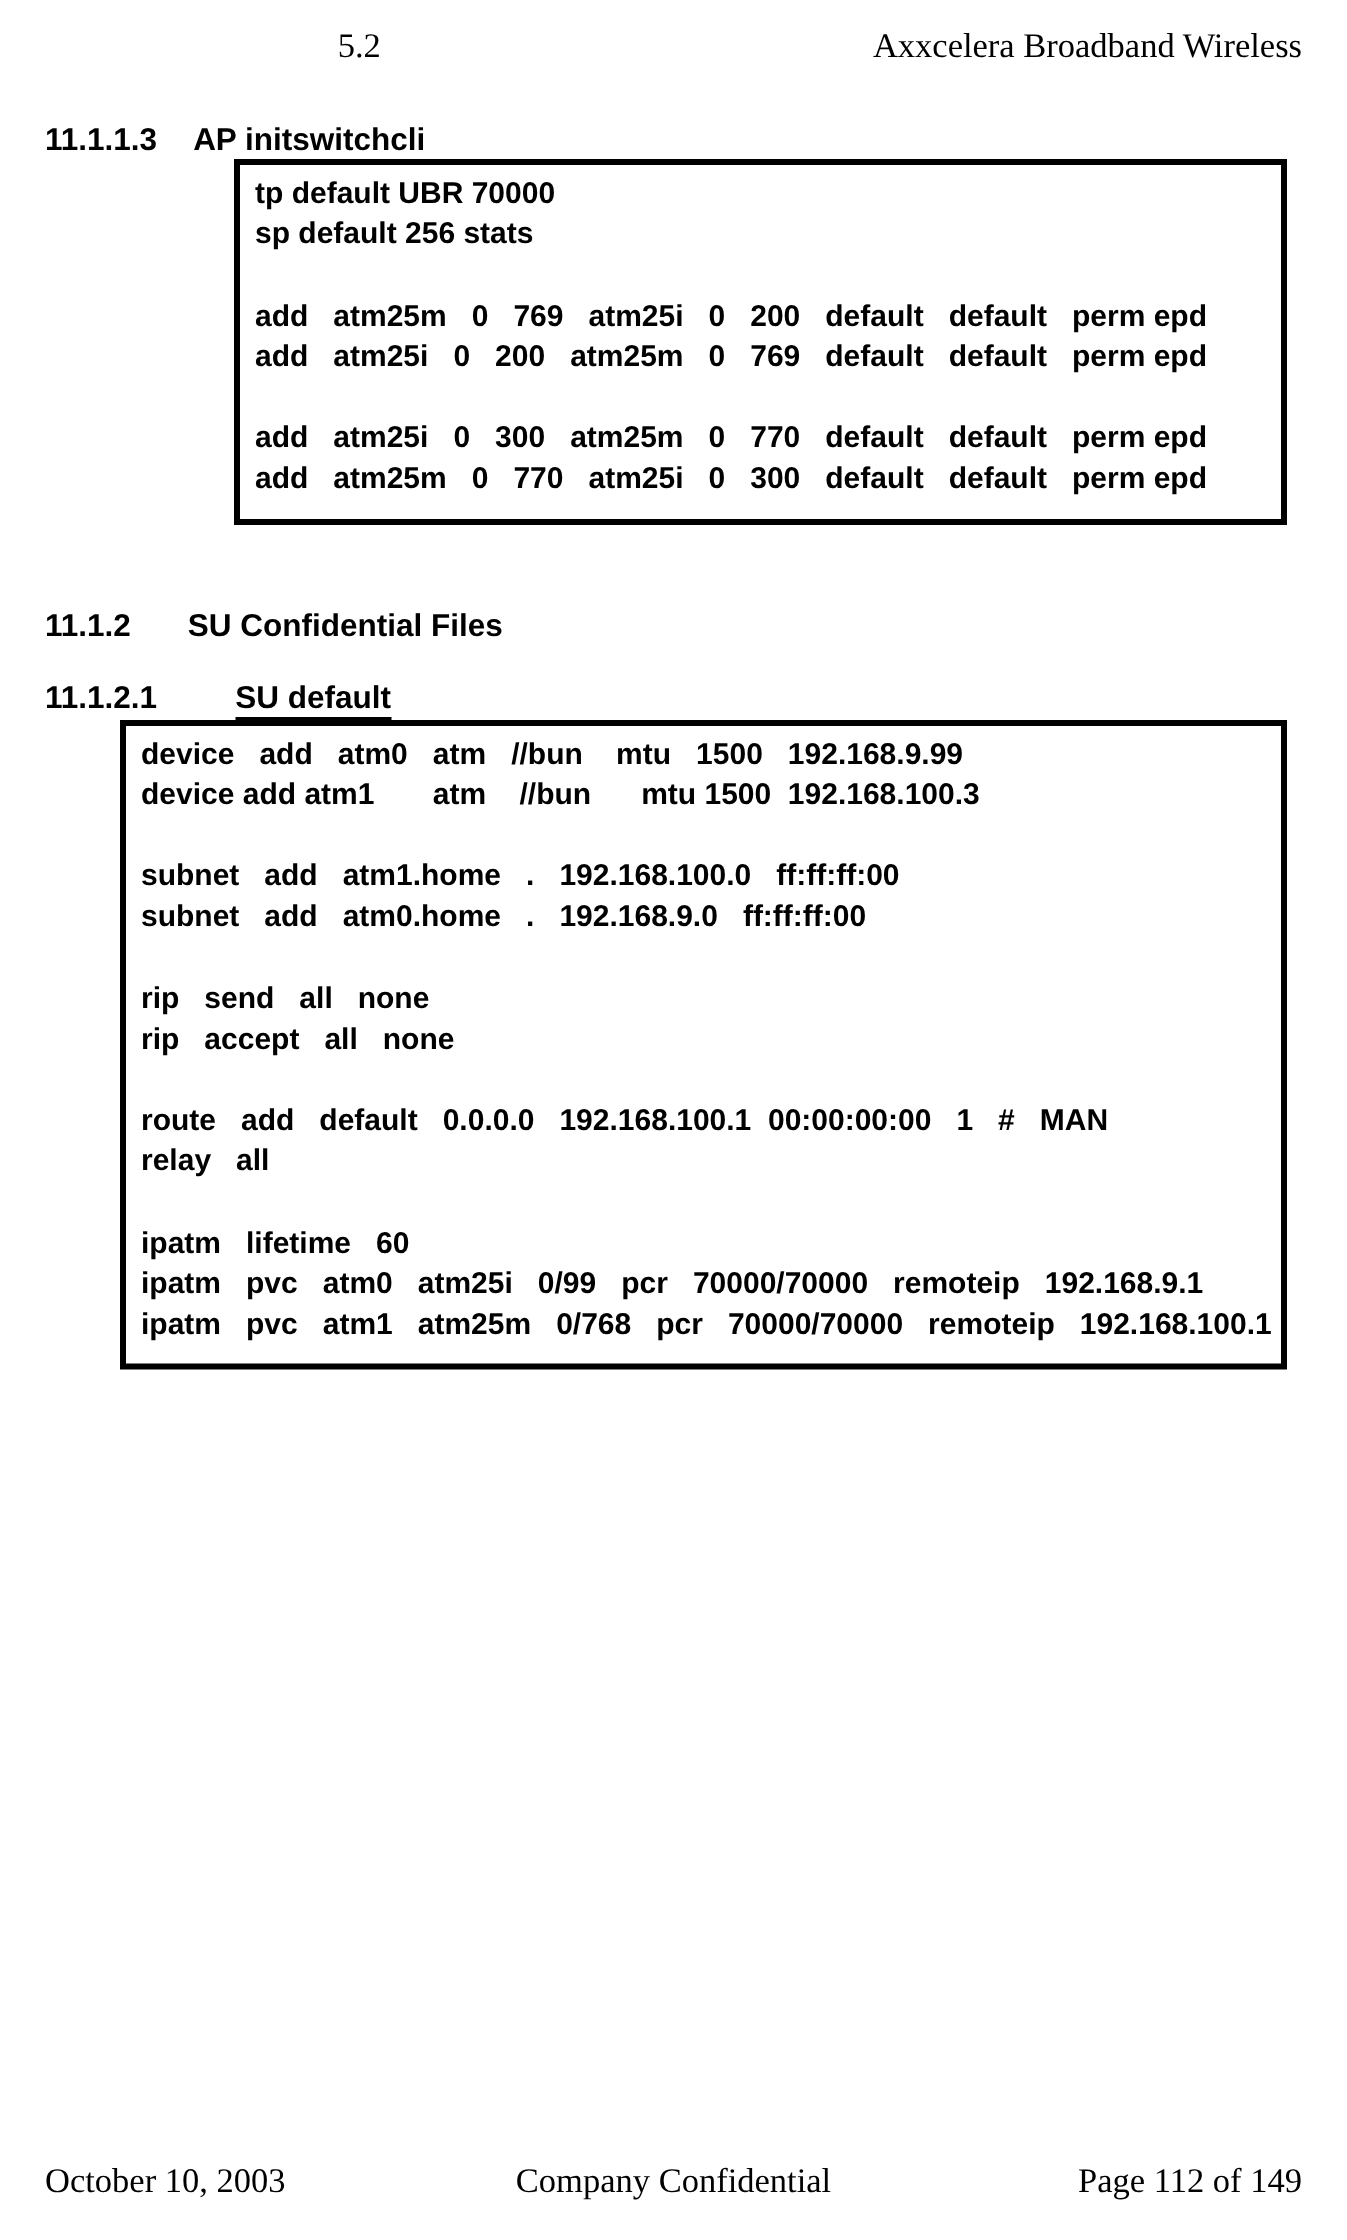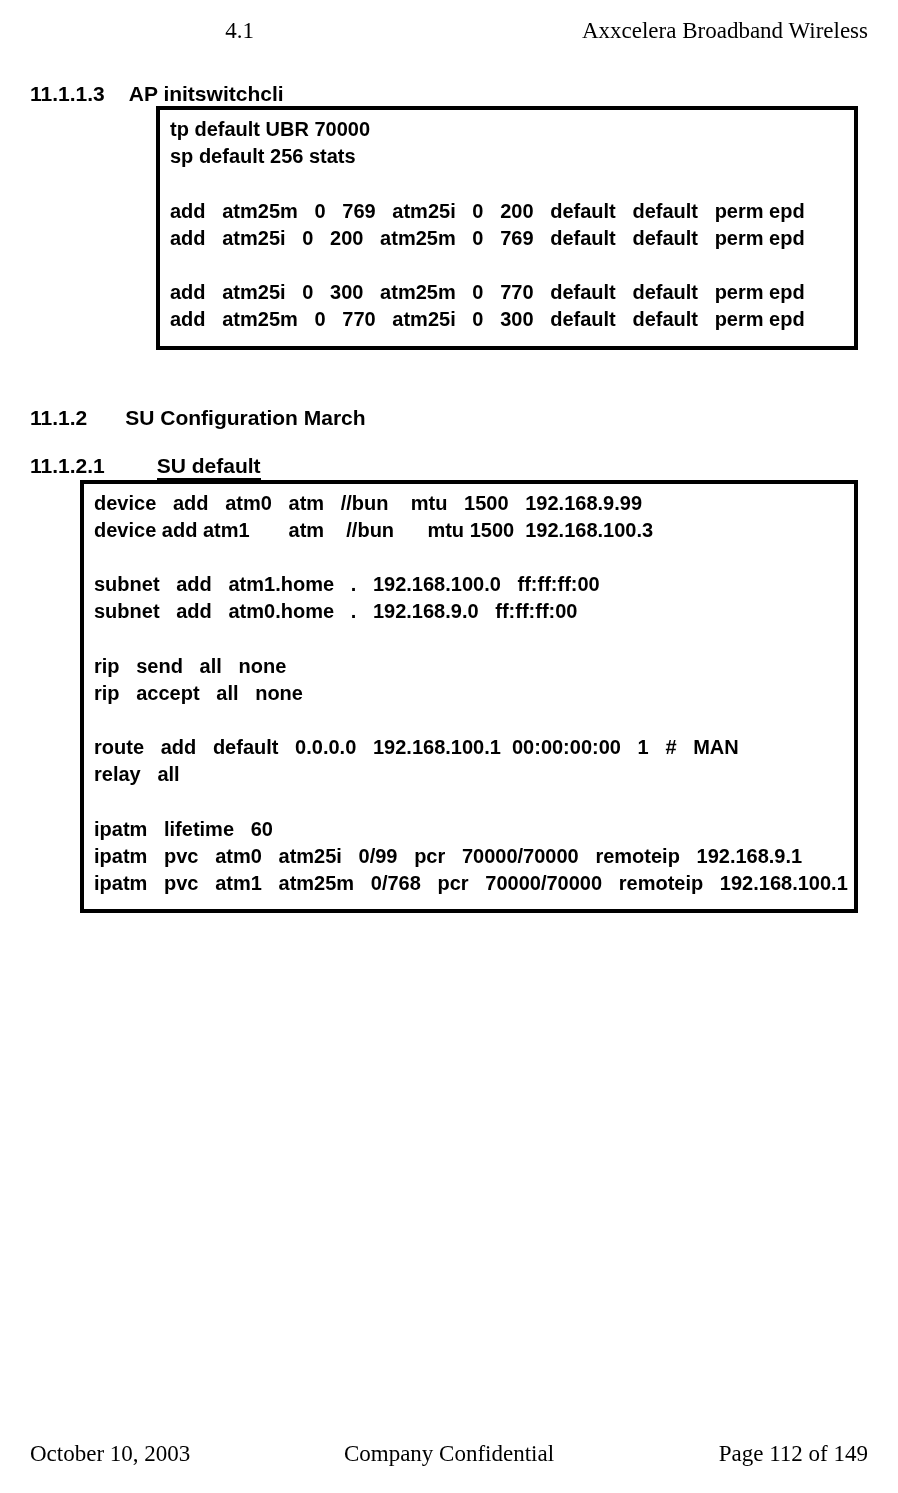--- a/index.html
+++ b/index.html
@@ -57,21 +57,21 @@
     .footer .right { text-align: right; }
     .h-11-1-1-3 .sec-num { margin-right: 24px; }
     .h-11-1-2   .sec-num { margin-right: 38px; }
     .h-11-1-2-1 .sec-num { margin-right: 52px; }
     .h-11-1-2-1 .title { border-bottom: 2px solid #000; padding-bottom: 0px; }
   </style>
 </head>
 <body>
 
 <div class="header">
-  <div class="center">4.1</div>
+  <div class="center">5.2</div>
   <div class="right">Axxcelera Broadband Wireless</div>
 </div>
 
 <div class="section-heading h-11-1-1-3">
   <span class="sec-num">11.1.1.3</span>
   <span class="title">AP initswitchcli</span>
 </div>
 
 <div class="codebox-wrap1">
   <div class="codebox">tp default UBR 70000
@@ -82,21 +82,21 @@
 
 add   atm25i   0   300   atm25m   0   770   default   default   perm epd
 add   atm25m   0   770   atm25i   0   300   default   default   perm epd
 </div>
 </div>
 
 <div class="gap-sm"></div>
 
 <div class="section-heading h-11-1-2">
   <span class="sec-num">11.1.2</span>
-  <span class="title">SU Configuration March</span>
+  <span class="title">SU Confidential Files</span>
 </div>
 
 <div class="gap-xs"></div>
 
 <div class="section-heading h-11-1-2-1">
   <span class="sec-num">11.1.2.1</span>
   <span class="title">SU default</span>
 </div>
 
 <div class="codebox-wrap2">

